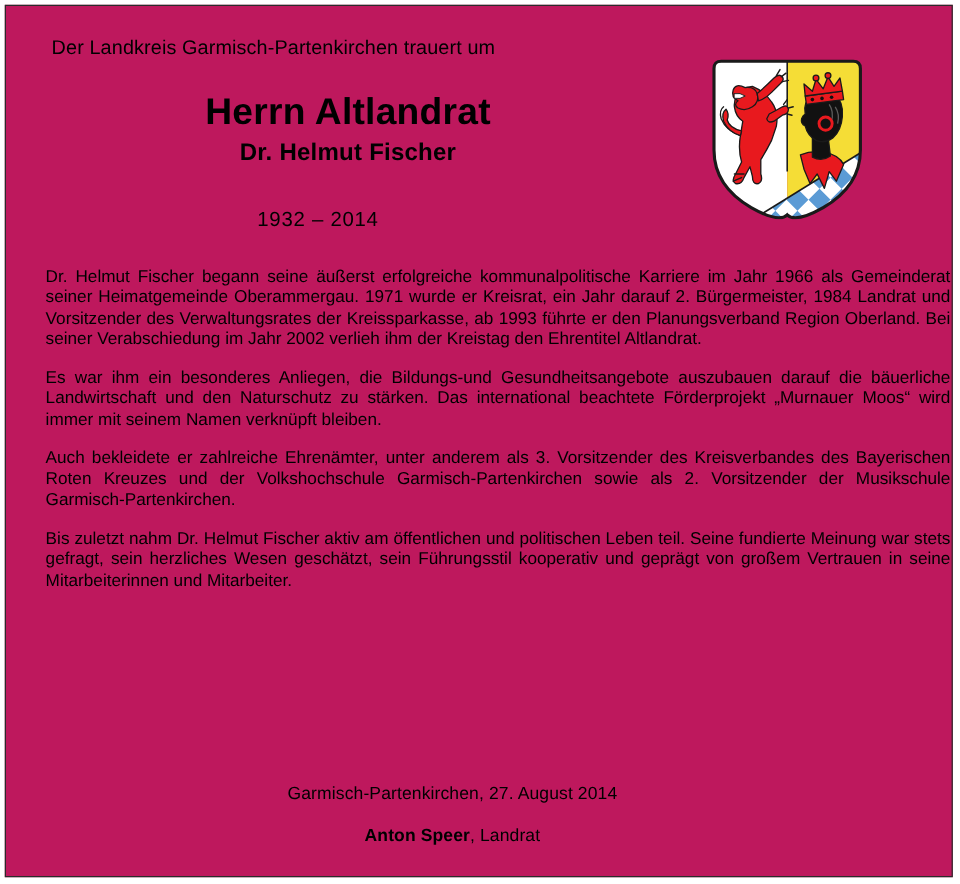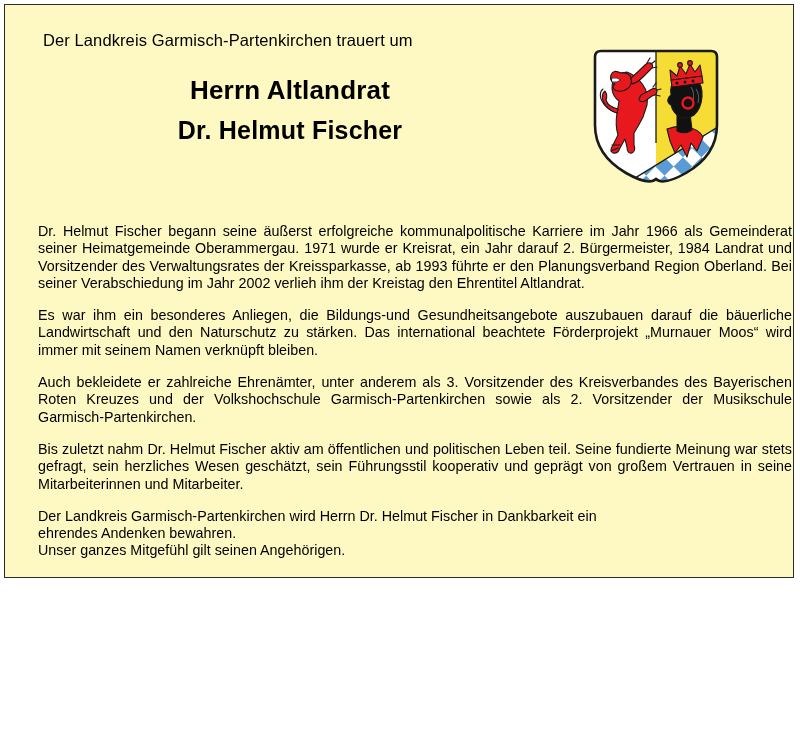--- a/index.html
+++ b/index.html
@@ -14,24 +14,24 @@
     font-family: "Liberation Sans", sans-serif;
     color: #000000;
     -webkit-font-smoothing: antialiased;
   }
 
   .notice {
     position: absolute;
     left: 4px;
     top: 4px;
     width: 790px;
-    height: 574px;
+    height: 727px;
     box-sizing: border-box;
     border: 1.5px solid #2b2b2b;
-    background: #fef9c3;
+    background: #be185d;
     overflow: hidden;
   }
 
   
   .header {
     position: relative;
     height: 205px;
   }
 
   .salutation {
@@ -47,26 +47,26 @@
   .title-line {
     position: absolute;
     left: 0;
     width: 570px;
     text-align: center;
     font-weight: 700;
     white-space: nowrap;
   }
   .title-1 {
     top: 70px;
-    font-size: 26px;
+    font-size: 31px;
     letter-spacing: 0.2px;
   }
   .title-2 {
     top: 111px;
-    font-size: 25px;
+    font-size: 20px;
     letter-spacing: 0.2px;
   }
   .lifespan {
     position: absolute;
     left: 0;
     top: 168px;
     width: 520px;
     text-align: center;
     font-size: 17px;
     font-weight: 400;
@@ -135,20 +135,21 @@
 <div class="notice">
 
   <div class="header">
 
     <div class="salutation">Der Landkreis Garmisch-Partenkirchen trauert um</div>
 
     <div class="title-line title-1">Herrn Altlandrat</div>
 
     <div class="title-line title-2">Dr. Helmut Fischer</div>
 
+    <div class="lifespan">1932 – 2014</div>
 
     <div class="coa">
       <svg viewBox="0 0 130 136" xmlns="http://www.w3.org/2000/svg">
         <defs>
           <clipPath id="shieldClip">
             <path d="M4,10 Q4,4 10,4 L120,4 Q126,4 126,10 L126,78
                      Q126,108 95,126 Q72,139 65,132
                      Q58,139 35,126 Q4,108 4,78 Z"></path>
           </clipPath>
           <pattern id="lozenge" width="26" height="26" patternUnits="userSpaceOnUse" patternTransform="rotate(45 0 0)">
@@ -232,19 +233,22 @@
                  Q58,139 35,126 Q4,108 4,78 Z" fill="none" stroke="#1a1a1a" stroke-width="2.6"></path>
       </svg>
     </div>
   </div>
 
   <div class="body-text">
     <p class="para">Dr. Helmut Fischer begann seine äußerst erfolgreiche kommunalpolitische Karriere im Jahr 1966 als Gemeinderat seiner Heimatgemeinde Oberammergau. 1971 wurde er Kreisrat, ein Jahr darauf 2. Bürgermeister, 1984 Landrat und Vorsitzender des Verwaltungsrates der Kreissparkasse, ab 1993 führte er den Planungsverband Region Oberland. Bei seiner Verabschiedung im Jahr 2002 verlieh ihm der Kreistag den Ehrentitel Altlandrat.</p>
     <p class="para">Es war ihm ein besonderes Anliegen, die Bildungs-und Gesundheitsangebote auszubauen darauf die bäuerliche Landwirtschaft und den Naturschutz zu stärken. Das international beachtete Förderprojekt „Murnauer Moos“ wird immer mit seinem Namen verknüpft bleiben.</p>
     <p class="para">Auch bekleidete er zahlreiche Ehrenämter, unter anderem als 3. Vorsitzender des Kreisverbandes des Bayerischen Roten Kreuzes und der Volkshochschule Garmisch-Partenkirchen sowie als 2. Vorsitzender der Musikschule Garmisch-Partenkirchen.</p>
     <p class="para">Bis zuletzt nahm Dr. Helmut Fischer aktiv am öffentlichen und politischen Leben teil. Seine fundierte Meinung war stets gefragt, sein herzliches Wesen geschätzt, sein Führungsstil kooperativ und geprägt von großem Vertrauen in seine Mitarbeiterinnen und Mitarbeiter.</p>
-    <p class="para para-closing">Der Landkreis Garmisch-Partenkirchen wird Herrn Dr. Helmut Fischer in Dankbarkeit ein
-ehrendes Andenken bewahren.
-Unser ganzes Mitgefühl gilt seinen Angehörigen.</p>
   </div>
 
+  <div class="signature">
+    <div class="sig-place">Garmisch-Partenkirchen, 27. August 2014</div>
+    <div class="sig-person">
+      <span class="sig-name">Anton Speer</span><span class="sig-role">, Landrat</span>
+    </div>
+  </div>
 
 </div>
 
 </body></html>

